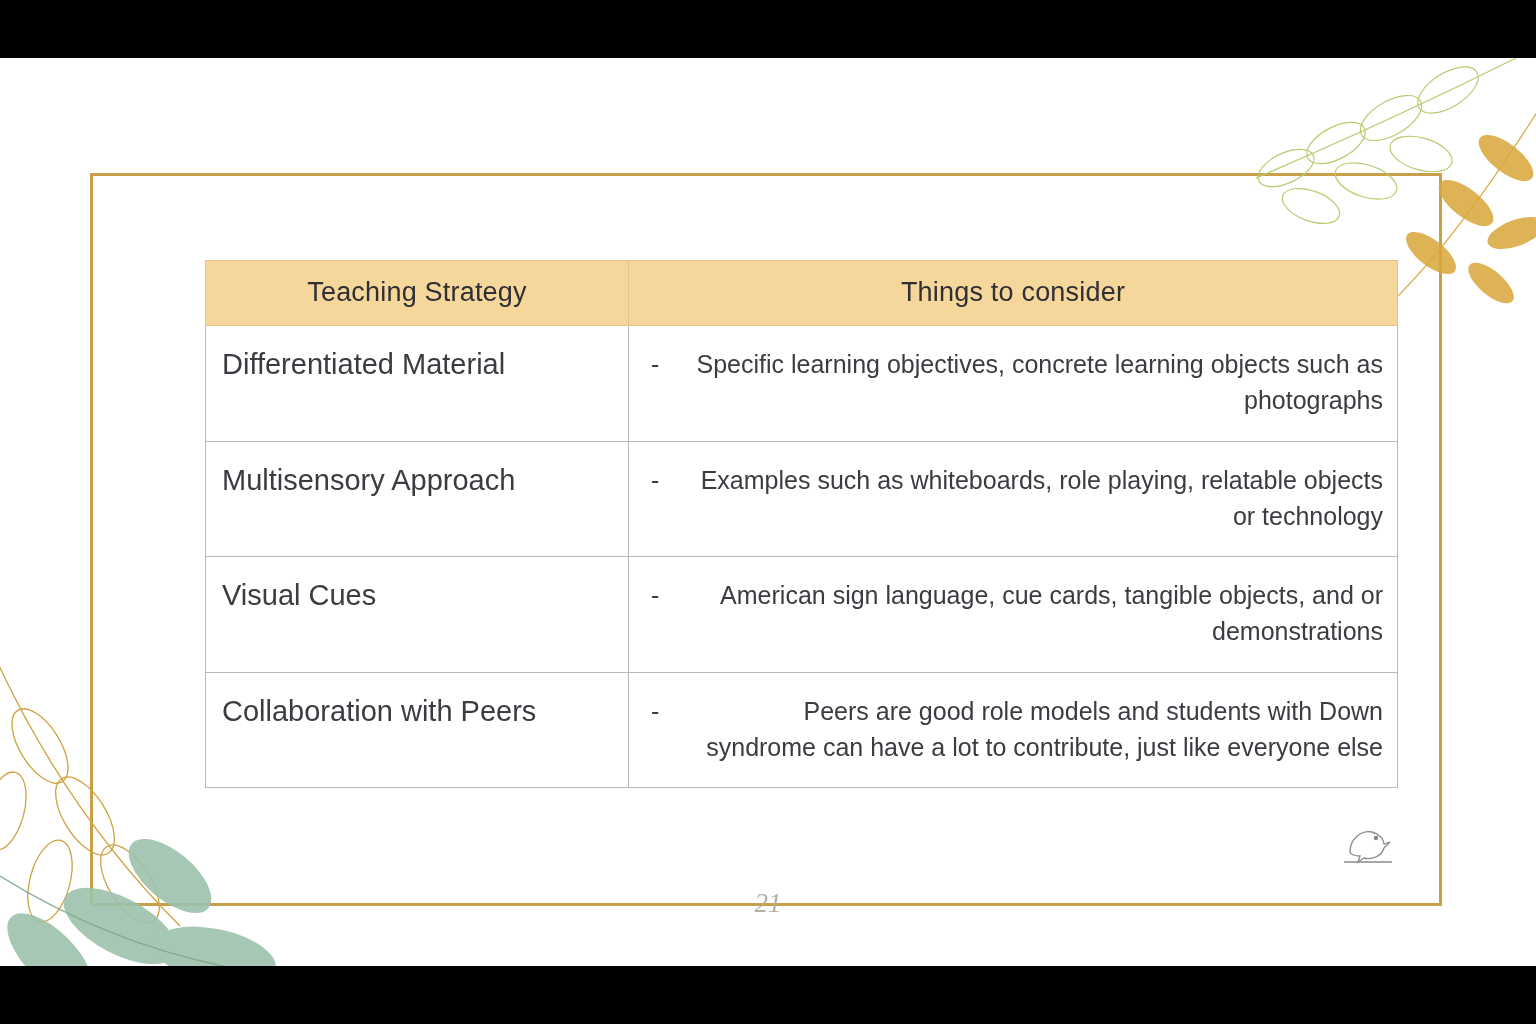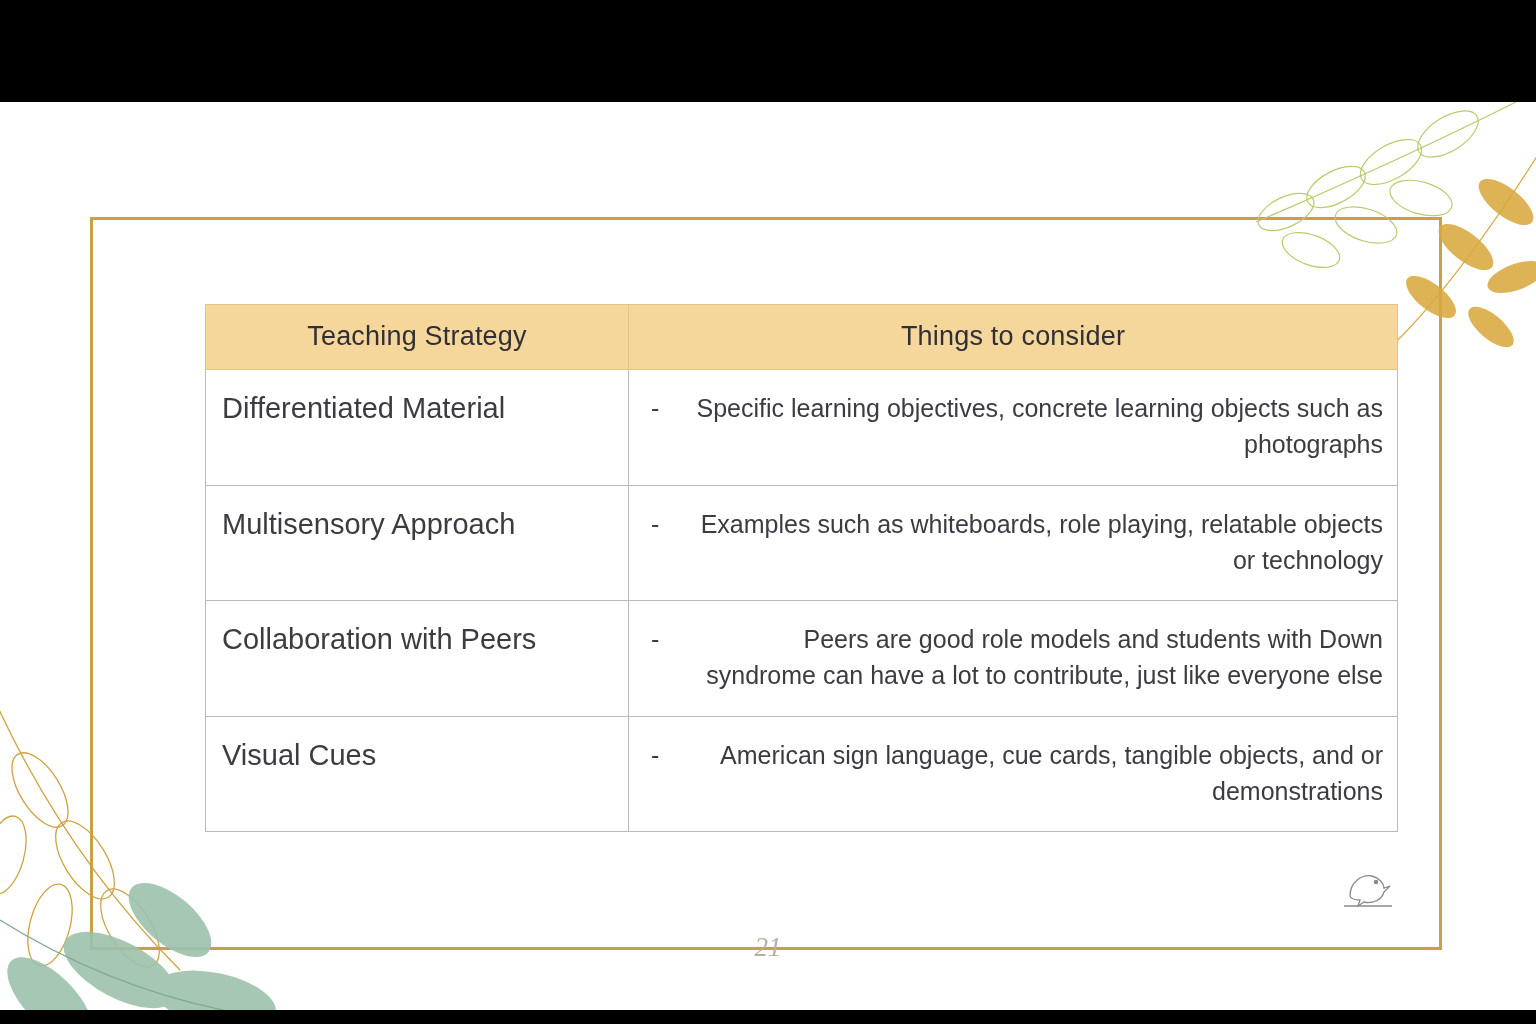--- a/index.html
+++ b/index.html
@@ -22,21 +22,20 @@
     background: #000;
   }
   .slide-canvas {
     position: absolute;
     left: 0;
     top: 58px;
     width: 1536px;
     height: 908px;
     background: #ffffff;
     overflow: hidden;
-    margin-top: 44px;
   }
   
   .gold-frame {
     position: absolute;
     left: 90px;
     top: 115px;
     width: 1352px;
     height: 733px;
     border: 3px solid #c8a04a;
     box-sizing: border-box;
@@ -212,34 +211,34 @@
         <tr>
           <td class="cell-strategy">Multisensory Approach</td>
           <td class="cell-consider">
             <div class="bullet-row">
               <span class="dash">-</span>
               <span class="bullet-text">Examples such as whiteboards, role playing, relatable objects or technology</span>
             </div>
           </td>
         </tr>
         <tr>
+          <td class="cell-strategy">Visual Cues</td>
+          <td class="cell-consider">
+            <div class="bullet-row">
+              <span class="dash">-</span>
+              <span class="bullet-text">American sign language, cue cards, tangible objects, and or demonstrations</span>
+            </div>
+          </td>
+        </tr>
+        <tr>
           <td class="cell-strategy">Collaboration with Peers</td>
           <td class="cell-consider">
             <div class="bullet-row">
               <span class="dash">-</span>
               <span class="bullet-text">Peers are good role models and students with Down syndrome can have a lot to contribute, just like everyone else</span>
-            </div>
-          </td>
-        </tr>
-        <tr>
-          <td class="cell-strategy">Visual Cues</td>
-          <td class="cell-consider">
-            <div class="bullet-row">
-              <span class="dash">-</span>
-              <span class="bullet-text">American sign language, cue cards, tangible objects, and or demonstrations</span>
             </div>
           </td>
         </tr>
       </tbody>
     </table>
 
     <div class="page-number">21</div>
   </div>
 </div>
 

